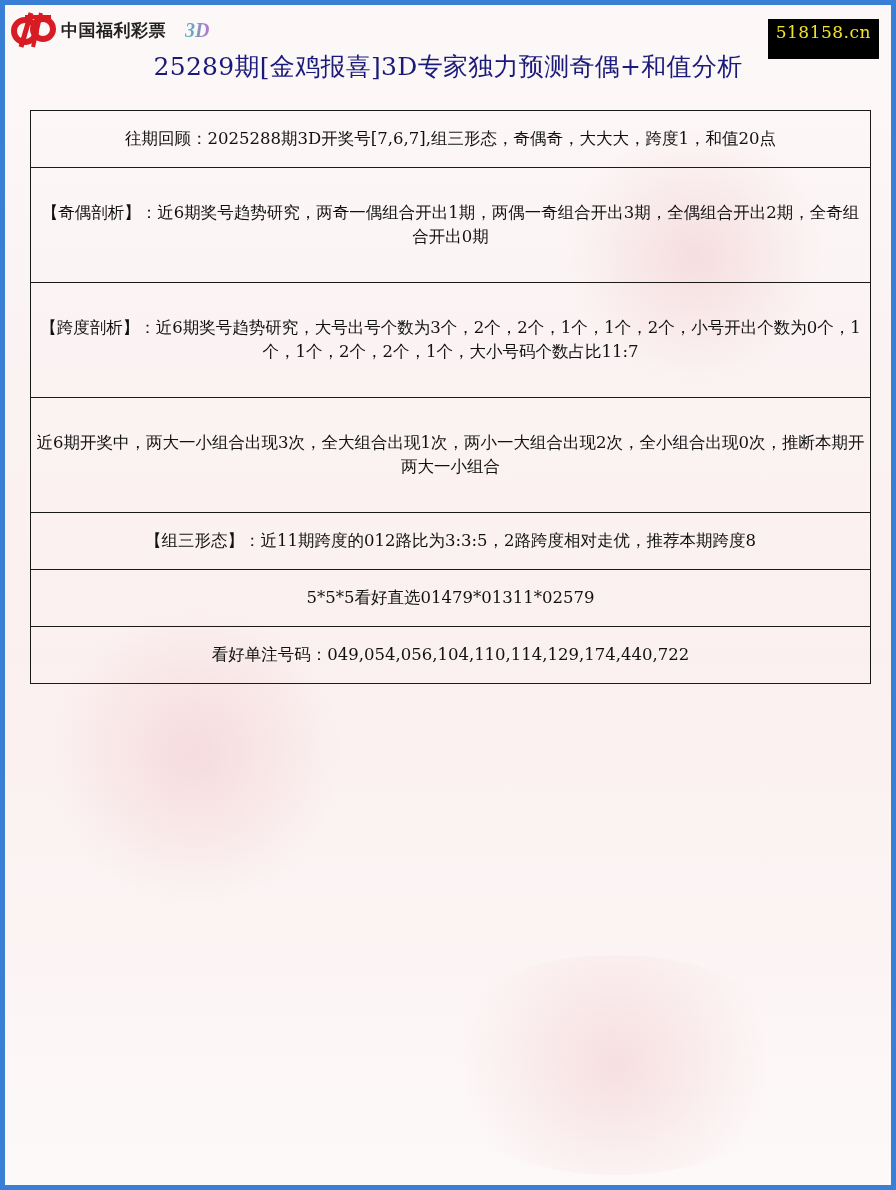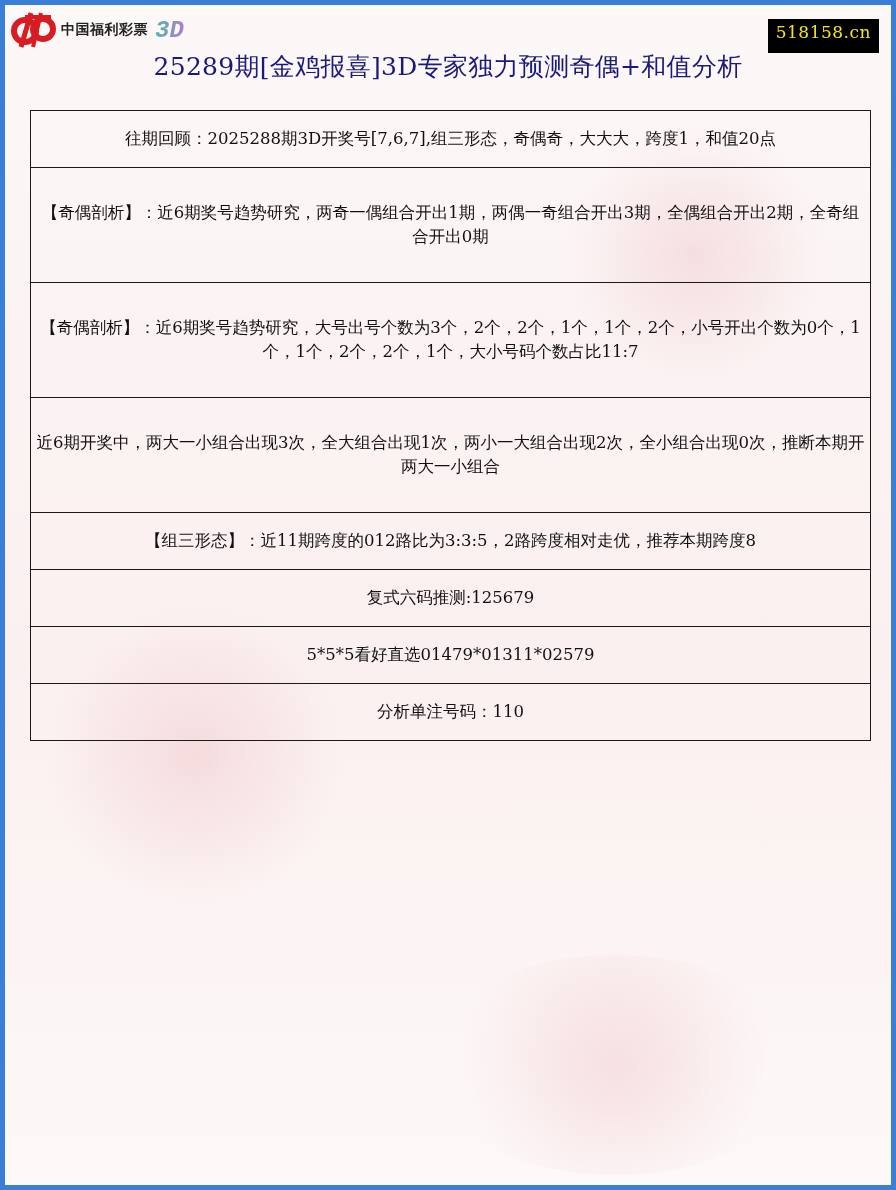--- a/index.html
+++ b/index.html
@@ -23,35 +23,35 @@
     .header { position: absolute; left: 0; top: 0; right: 0; height: 50px; }
     .logo {
       position: absolute; left: 6px; top: 6px;
       display: flex; align-items: center;
     }
     .logo-mark {
       width: 46px; height: 38px; position: relative;
     }
     .logo-text {
       font-family: "DejaVu Sans", "Liberation Sans", sans-serif;
-      font-weight: bold; font-size: 14px; color: #222;
+      font-weight: bold; font-size: 17px; color: #222;
       margin-left: 4px; letter-spacing: 0.5px;
     }
     .logo-3d {
-      font-family: Liberation Mono, monospace;
-      font-style: italic; font-size: 24px; font-weight: bold;
+      font-family: Liberation Serif, serif;
+      font-style: italic; font-size: 20px; font-weight: bold;
       background: linear-gradient(90deg, #4fb8b0, #b07ad0);
       -webkit-background-clip: text; color: transparent;
-      margin-left: 7px;
+      margin-left: 19px;
     }
     .site-badge {
       position: absolute; right: 12px; top: 14px;
       background: #000; color: #f2e32a;
       font-family: "DejaVu Serif", "Liberation Serif", serif;
-      font-size: 17px; padding: 3px 8px 11px 8px;
+      font-size: 17px; padding: 3px 8px 17px 8px;
       letter-spacing: 0.5px;
     }
     .title {
       position: absolute; left: 0; right: 0; top: 45px;
       text-align: center;
       font-size: 25px; color: #1a1a7a; font-weight: normal;
       letter-spacing: 0.3px;
       white-space: nowrap;
     }
     table.content {
@@ -98,32 +98,29 @@
 
   <table class="content">
     <tbody>
         <tr class="h58">
       <td class="center" colspan="2">往期回顾：2025288期3D开奖号[7,6,7],组三形态，奇偶奇，大大大，跨度1，和值20点</td>
     </tr>
     <tr class="h116">
       <td class="left" colspan="2">【奇偶剖析】：近6期奖号趋势研究，两奇一偶组合开出1期，两偶一奇组合开出3期，全偶组合开出2期，全奇组合开出0期</td>
     </tr>
     <tr class="h116">
-      <td class="left" colspan="2">【奇偶剖析】：近6期奖号趋势研究，大号出号个数为3个，2个，2个，1个，1个，2个，小号开出个数为0个，1个，1个，2个，2个，1个，大小号码个数占比11:7</td>
+      <td class="left" colspan="2">【跨度剖析】：近6期奖号趋势研究，大号出号个数为3个，2个，2个，1个，1个，2个，小号开出个数为0个，1个，1个，2个，2个，1个，大小号码个数占比11:7</td>
     </tr>
     <tr class="h116">
       <td class="left" colspan="2">近6期开奖中，两大一小组合出现3次，全大组合出现1次，两小一大组合出现2次，全小组合出现0次，推断本期开两大一小组合</td>
     </tr>
     <tr class="h58">
       <td class="center" colspan="2">【组三形态】：近11期跨度的012路比为3:3:5，2路跨度相对走优，推荐本期跨度8</td>
     </tr>
     <tr class="h58">
-      <td class="center" colspan="2">复式六码推测:125679</td>
-    </tr>
-    <tr class="h58">
       <td class="center" colspan="2">5*5*5看好直选01479*01311*02579</td>
     </tr>
     <tr class="h58">
-      <td class="center" colspan="2">分析单注号码：110</td>
+      <td class="center" colspan="2">看好单注号码：049,054,056,104,110,114,129,174,440,722</td>
     </tr>
   </tbody>
     </table>
 </div>
 
 </body></html>

